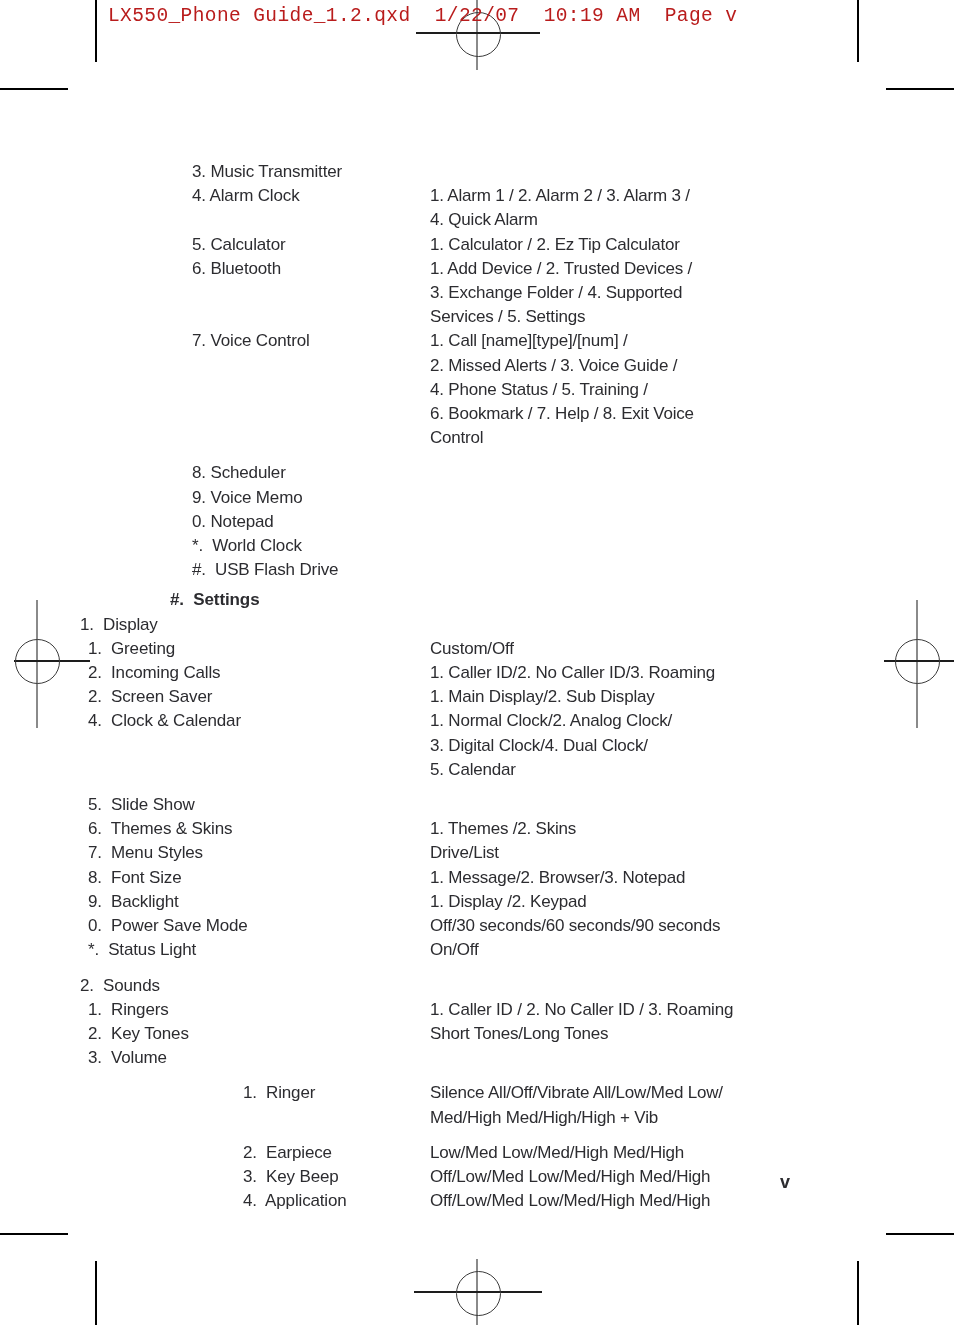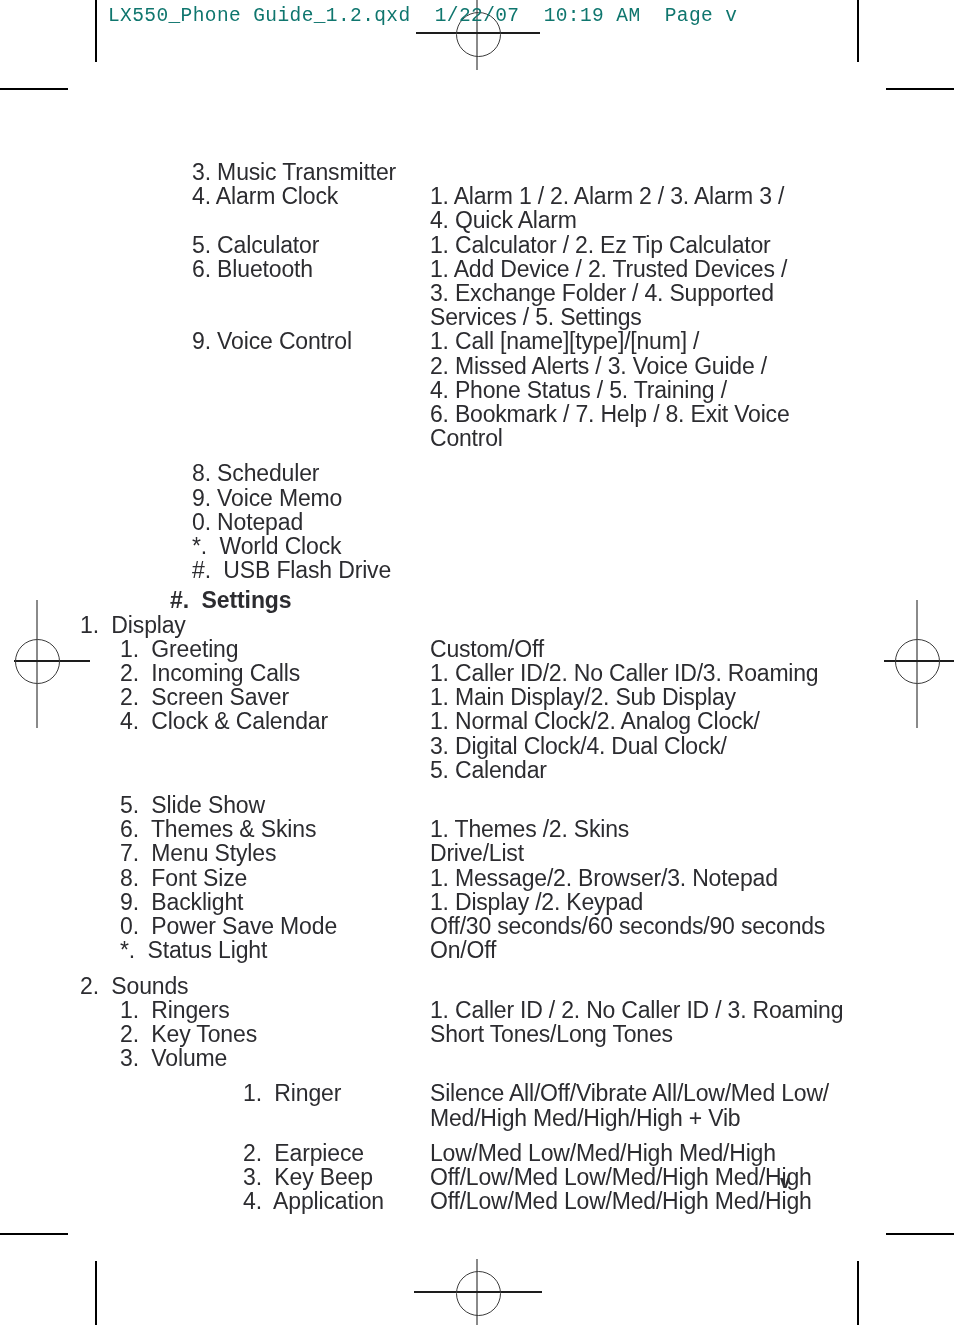--- a/index.html
+++ b/index.html
@@ -41,36 +41,36 @@
   }
 
   
   #header-banner {
     position: absolute;
     left: 108px;
     top: 5px;
     font-family: "Liberation Mono", monospace;
     font-size: 19.5px;
     letter-spacing: 0.4px;
-    color: #0f766e;
+    color: #b91c1c;
     white-space: pre;
   }
 
   
   #content {
     position: absolute;
     left: 0;
     top: 0;
     width: 954px;
   }
   .row {
     position: relative;
     display: flex;
     align-items: flex-start;
-    font-size: 23px;
+    font-size: 17px;
     line-height: 24.2px;
     color: #2c2c30;
     letter-spacing: -0.15px;
   }
   .row .label {
     white-space: pre;
   }
   .row .value {
     position: absolute;
     left: 430px;
@@ -80,21 +80,21 @@
   }
   .row.bold .label {
     font-weight: bold;
     letter-spacing: -0.1px;
     text-align: center;
   }
   
   .lvl0 .label { margin-left: 170px; }
   .lvl1 .label { margin-left: 192px; }
   .lvl2 .label { margin-left: 80px; }
-  .lvl3 .label { margin-left: 120px; }
+  .lvl3 .label { margin-left: 88px; }
   .lvl4 .label { margin-left: 243px; }
 
   .gap-sm { height: 11px; }
   .gap-xs { height: 6px; }
 
   
   #page-number {
     position: absolute;
     left: 780px;
     top: 1172px;
@@ -173,21 +173,21 @@
         </div>
         <div class="row lvl1">
           <span class="label">&nbsp;</span>
           <span class="value">3. Exchange Folder / 4. Supported</span>
         </div>
         <div class="row lvl1">
           <span class="label">&nbsp;</span>
           <span class="value">Services / 5. Settings</span>
         </div>
         <div class="row lvl1">
-          <span class="label">9. Voice Control</span>
+          <span class="label">7. Voice Control</span>
           <span class="value">1. Call [name][type]/[num] /</span>
         </div>
         <div class="row lvl1">
           <span class="label">&nbsp;</span>
           <span class="value">2. Missed Alerts / 3. Voice Guide /</span>
         </div>
         <div class="row lvl1">
           <span class="label">&nbsp;</span>
           <span class="value">4. Phone Status / 5. Training /</span>
         </div>

